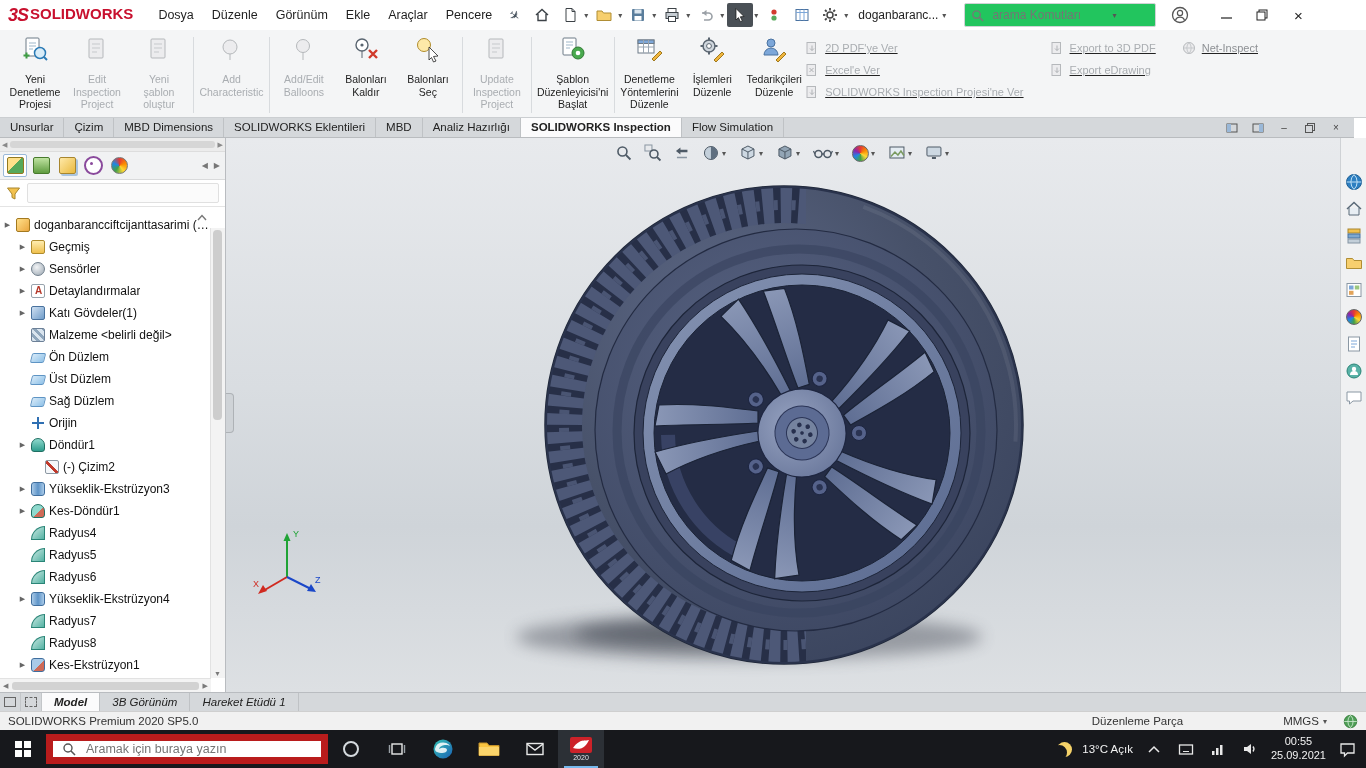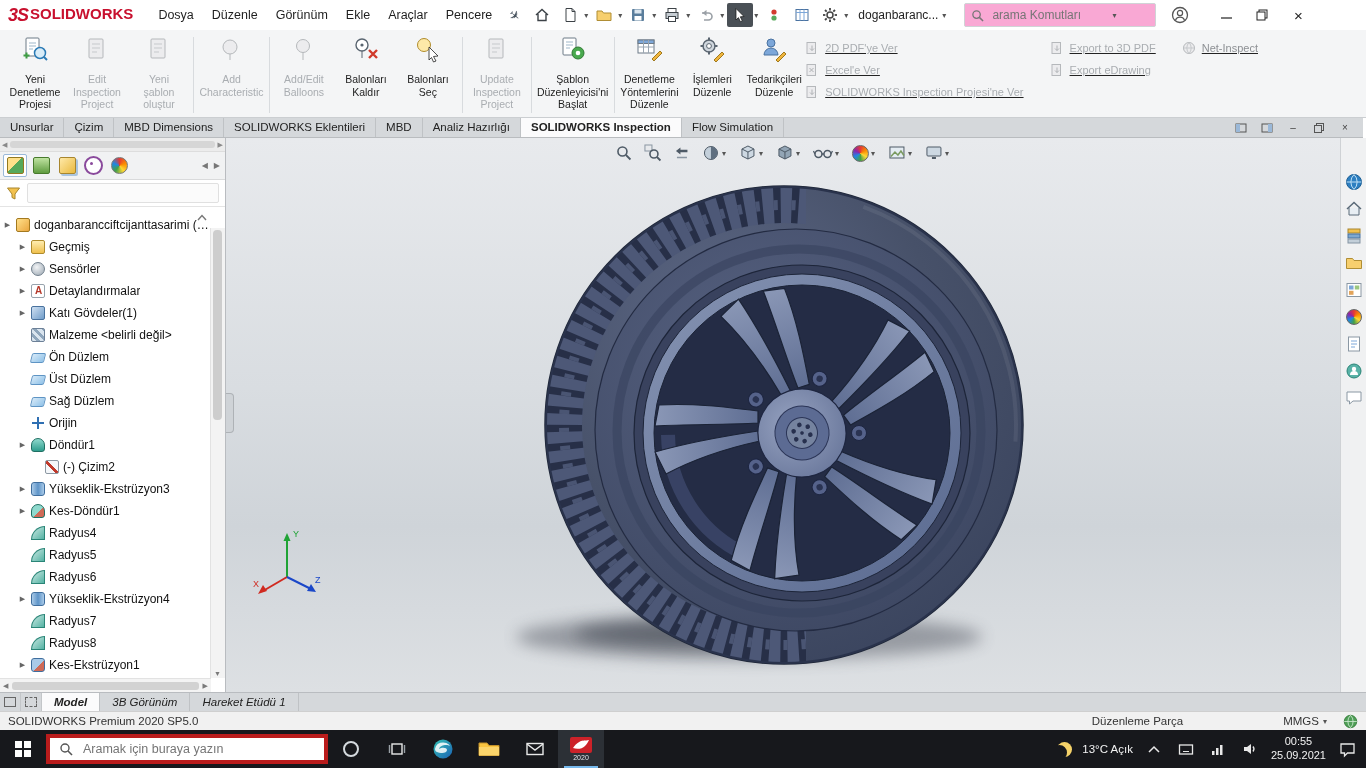--- a/index.html
+++ b/index.html
@@ -9,39 +9,39 @@
   
   .tbar{position:absolute;top:0;left:0;right:0;height:30px;background:#fff;display:flex;align-items:center;padding-left:8px;}
   .logo{display:flex;align-items:flex-start;margin-right:16px;cursor:default;}
   .logo .mark{font-style:italic;font-weight:bold;font-size:18px;color:#c8102e;letter-spacing:-1px;margin-right:2px;}
   .logo .word{font-weight:bold;font-size:15px;color:#c8102e;}
   .menu{padding:0 9px;line-height:30px;font-size:12.5px;color:#1f1f1f;}
   .pin{margin:0 8px;color:#4a5560;font-size:13px;transform:rotate(40deg);}
   .qa{width:26px;height:24px;display:flex;align-items:center;justify-content:center;border-radius:2px;margin:0 1px;}
   .qa.pressed{background:#4a5056;}
   .caret{font-size:8px;color:#555;margin:0 2px 0 0;}
-  .tsearch{width:178px;height:22px;background:#f9a8d4;border:1px solid #d0d3d6;display:flex;align-items:center;gap:6px;padding:0 6px;margin:0 10px 0 8px;border-radius:2px;}
+  .tsearch{width:178px;height:22px;background:#22c55e;border:1px solid #d0d3d6;display:flex;align-items:center;gap:6px;padding:0 6px;margin:0 10px 0 8px;border-radius:2px;}
   .tsearch input{border:0;outline:0;background:transparent;font-size:12px;width:112px;color:#333;}
   .userbtn{font-size:12px;color:#222;display:flex;align-items:center;gap:4px;padding:0 8px;}
   .winc{width:36px;height:30px;display:flex;align-items:center;justify-content:center;color:#222;}
 
   
   .ribbon{position:absolute;top:30px;left:0;right:0;height:88px;background:#f4f5f6;border-bottom:1px solid #cbced1;
           display:flex;align-items:stretch;padding:3px 0 0 4px;box-sizing:border-box;}
   .rbtn{min-width:52px;padding:2px 5px 0;display:flex;flex-direction:column;align-items:center;gap:10px;border-radius:2px;}
   .ric{width:28px;height:28px;display:flex;align-items:center;justify-content:center;}
   .rlabel{font-size:10.5px;line-height:1.2;text-align:center;white-space:pre-line;color:#1e1e1e;}
   .rbtn.dis .rlabel{color:#a9adb1;}
   .rsep{width:1px;background:#d8dbde;margin:4px 3px;}
   .rexpwrap{margin-left:auto;margin-right:108px;display:flex;gap:26px;padding-top:8px;}
   .rexp{display:flex;flex-direction:column;gap:8px;text-decoration:underline;}
   .rrow{display:flex;align-items:center;gap:6px;font-size:11px;color:#a9adb1;white-space:nowrap;}
 
   
-  .ctabs{position:absolute;top:118px;left:0;right:3px;height:20px;background:#d5d8db;display:flex;align-items:stretch;font-size:11.5px;border-bottom:1px solid #b9bcbf;box-sizing:border-box;}
+  .ctabs{position:absolute;top:118px;left:0;right:12px;height:20px;background:#d5d8db;display:flex;align-items:stretch;font-size:11.5px;border-bottom:1px solid #b9bcbf;box-sizing:border-box;}
   .ctab{padding:0 10px;line-height:19px;color:#222;border-right:1px solid #bfc2c5;}
   .ctab.active{background:#fbfbfc;font-weight:bold;}
   .ctabs .rightctl{margin-left:auto;display:flex;align-items:center;gap:10px;padding-right:10px;color:#555;}
   .mini{font-size:10px;color:#444;display:flex;align-items:center;justify-content:center;width:16px;height:16px;}
 
   
   .panel{position:absolute;top:138px;left:0;width:226px;bottom:76px;background:#fff;border-right:1px solid #b9bcc0;box-sizing:border-box;}
   .pstrip{height:13px;background:#ececec;border-bottom:1px solid #ddd;display:flex;align-items:center;justify-content:space-between;padding:0 2px;font-size:7px;color:#8a8a8a;}
   .pstrip .thumb{flex:1;height:7px;background:#d6d6d6;margin:0 3px;border-radius:3px;}
   .ptabs{height:27px;background:#f1f2f3;border-bottom:1px solid #d9dadb;display:flex;align-items:center;padding:0 3px;gap:2px;}
@@ -114,21 +114,21 @@
   .sbar{position:absolute;left:0;right:0;bottom:38px;height:19px;background:#f1f1f1;border-top:1px solid #cfcfcf;display:flex;align-items:center;font-size:11.5px;color:#333;padding:0 8px;box-sizing:border-box;}
   .sbar .mode{margin-left:auto;margin-right:100px;}
   .sbar .units{margin-right:4px;}
   .sbar .ucaret{font-size:8px;color:#555;margin-right:16px;}
 
   
   .taskbar{position:absolute;left:0;right:0;bottom:0;height:38px;background:#17181c;display:flex;align-items:center;color:#e8e8e8;}
   .startbtn{width:46px;height:38px;display:flex;align-items:center;justify-content:center;}
   .winlogo{display:grid;grid-template-columns:7px 7px;grid-template-rows:7px 7px;gap:1.5px;}
   .winlogo span{background:#fdfdfd;}
-  .tsearchbox{width:282px;height:30px;background:#fff;border:4px solid #b91c1c;display:flex;align-items:center;gap:8px;padding:0 9px;box-sizing:border-box;color:#555;}
+  .tsearchbox{width:282px;height:30px;background:#fff;border:7px solid #b91c1c;display:flex;align-items:center;gap:8px;padding:0 9px;box-sizing:border-box;color:#555;}
   .tsearchbox input{border:0;outline:0;font-size:12.5px;width:210px;color:#333;background:transparent;}
   .tslot{width:46px;height:38px;display:flex;align-items:center;justify-content:center;position:relative;}
   .tslot.active{background:#2c3036;}
   .tslot.active::after{content:"";position:absolute;left:6px;right:6px;bottom:0;height:2px;background:#76b9ed;}
   .swtile{display:flex;flex-direction:column;align-items:center;line-height:1;}
   .sw2020{font-size:7px;color:#dfe3e8;margin-top:1px;}
   .tright{margin-left:auto;display:flex;align-items:center;gap:10px;padding-right:8px;}
   .moon{width:15px;height:15px;border-radius:50%;box-shadow:inset -5px 3px 0 0 #f5d269;}
   .weather{font-size:11.5px;color:#f2f2f2;white-space:nowrap;}
   .clock{font-size:11px;text-align:center;line-height:1.25;color:#f2f2f2;}

